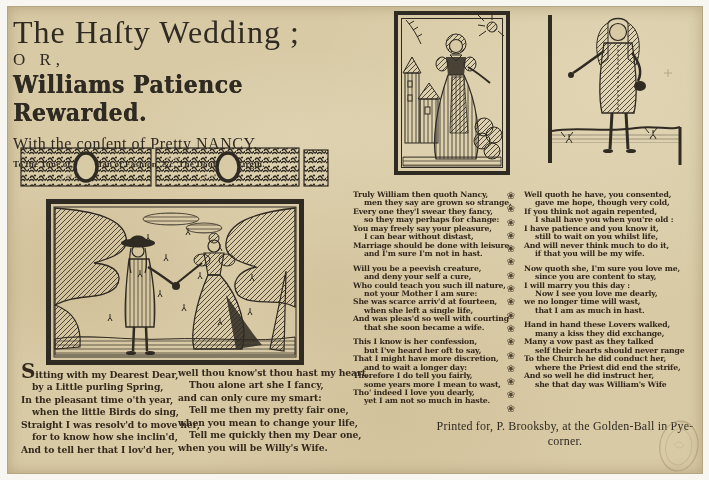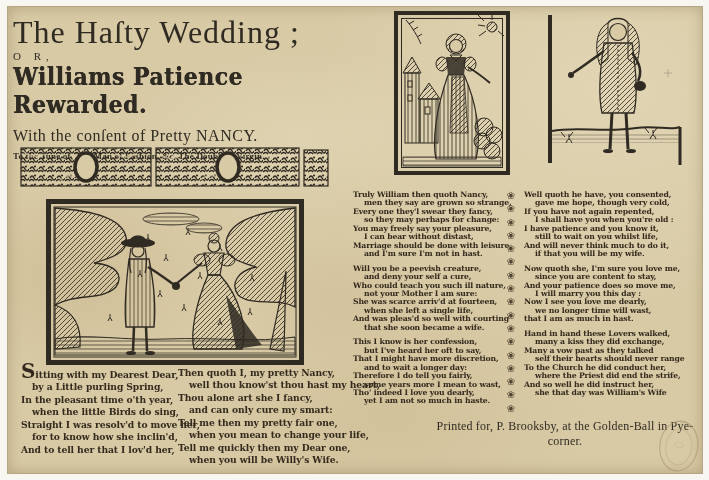--- a/index.html
+++ b/index.html
@@ -18,21 +18,21 @@
       radial-gradient(ellipse 420px 320px at 86% 18%, rgba(255,250,232,.22), transparent 70%),
       radial-gradient(ellipse 260px 130px at 42% 28%, rgba(255,248,230,.18), transparent 70%),
       radial-gradient(ellipse 140px 90px at 47% 62%, rgba(160,130,85,.10), transparent 70%);
     border:1px solid #b6a582;
     box-shadow:inset 0 0 14px rgba(118,94,58,.35);
   }
   .abs{position:absolute;}
   
   .header{left:5px;top:8px;width:372px;color:#2f2a22;}
   .title-main{font-family:"Liberation Serif",serif;font-size:32px;letter-spacing:1px;line-height:34px;}
-  .title-or{font-size:11px;letter-spacing:5px;margin-top:1px;}
+  .title-or{font-size:17px;letter-spacing:5px;margin-top:1px;}
   .title-blackletter{font-family:"DejaVu Serif",serif;font-weight:700;font-size:22px;line-height:26px;
     letter-spacing:.5px;margin-top:2px;transform:scaleY(1.08);text-shadow:.4px 0 0 #2f2a22;}
   .subtitle{font-size:16px;margin-top:11px;letter-spacing:.5px;}
   .tune{font-size:9px;margin-top:6px;font-weight:700;letter-spacing:.2px;}
   
   .vcol{color:#33291d;}
   .vline{white-space:nowrap;}
   .vcol .vline:nth-child(even){padding-left:11px;}
   .vcol-large .vline{font:700 9.2px/12.45px "DejaVu Serif",serif;letter-spacing:-.1px;}
   .vcol-small .vline{font:700 7.7px/8.45px "DejaVu Serif",serif;letter-spacing:-.15px;}
@@ -251,21 +251,20 @@
   <div class="abs vcol vcol-large dropcap" style="left:13px;top:360px;width:162px;">
       <div class="vline">Sitting with my Dearest Dear,</div>
       <div class="vline">by a Little purling Spring,</div>
       <div class="vline">In the pleasant time o'th year,</div>
       <div class="vline">when the little Birds do sing,</div>
       <div class="vline">Straight I was resolv'd to move her,</div>
       <div class="vline">for to know how she inclin'd,</div>
       <div class="vline">And to tell her that I lov'd her,</div>
     </div>
   <div class="abs vcol vcol-large" style="left:170px;top:360px;width:192px;">
-      <div class="vline">Then quoth I, my pretty Nancy,</div>
       <div class="vline">well thou know'st thou hast my heart,</div>
       <div class="vline">Thou alone art she I fancy,</div>
       <div class="vline">and can only cure my smart:</div>
       <div class="vline">Tell me then my pretty fair one,</div>
       <div class="vline">when you mean to change your life,</div>
       <div class="vline">Tell me quickly then my Dear one,</div>
       <div class="vline">when you will be Willy's Wife.</div>
     </div>
 
   <div class="abs vcol vcol-small" style="left:345px;top:184px;width:150px;">
@@ -318,31 +317,30 @@
       <div class="fleuron">❀</div>
       <div class="fleuron">❀</div>
       <div class="fleuron">❀</div>
       <div class="fleuron">❀</div>
     </div>
 
   <div class="abs vcol vcol-small" style="left:516px;top:184px;width:175px;">
     <div class="stanza">
         <div class="vline">Well quoth he have, you consented,</div>
         <div class="vline">gave me hope, though very cold,</div>
-        <div class="vline">If you have not again repented,</div>
+        <div class="vline">If you think not again repented,</div>
         <div class="vline">I shall have you when you're old :</div>
         <div class="vline">I have patience and you know it,</div>
         <div class="vline">still to wait on you whilst life,</div>
         <div class="vline">And will never think much to do it,</div>
         <div class="vline">if that you will be my wife.</div>
       </div>
     <div class="stanza">
         <div class="vline">Now quoth she, I'm sure you love me,</div>
         <div class="vline">since you are content to stay,</div>
-        <div class="vline">And your patience does so move me,</div>
         <div class="vline">I will marry you this day :</div>
         <div class="vline">Now I see you love me dearly,</div>
         <div class="vline">we no longer time will wast,</div>
         <div class="vline">that I am as much in hast.</div>
       </div>
     <div class="stanza">
         <div class="vline">Hand in hand these Lovers walked,</div>
         <div class="vline">many a kiss they did exchange,</div>
         <div class="vline">Many a vow past as they talked</div>
         <div class="vline">self their hearts should never range</div>

